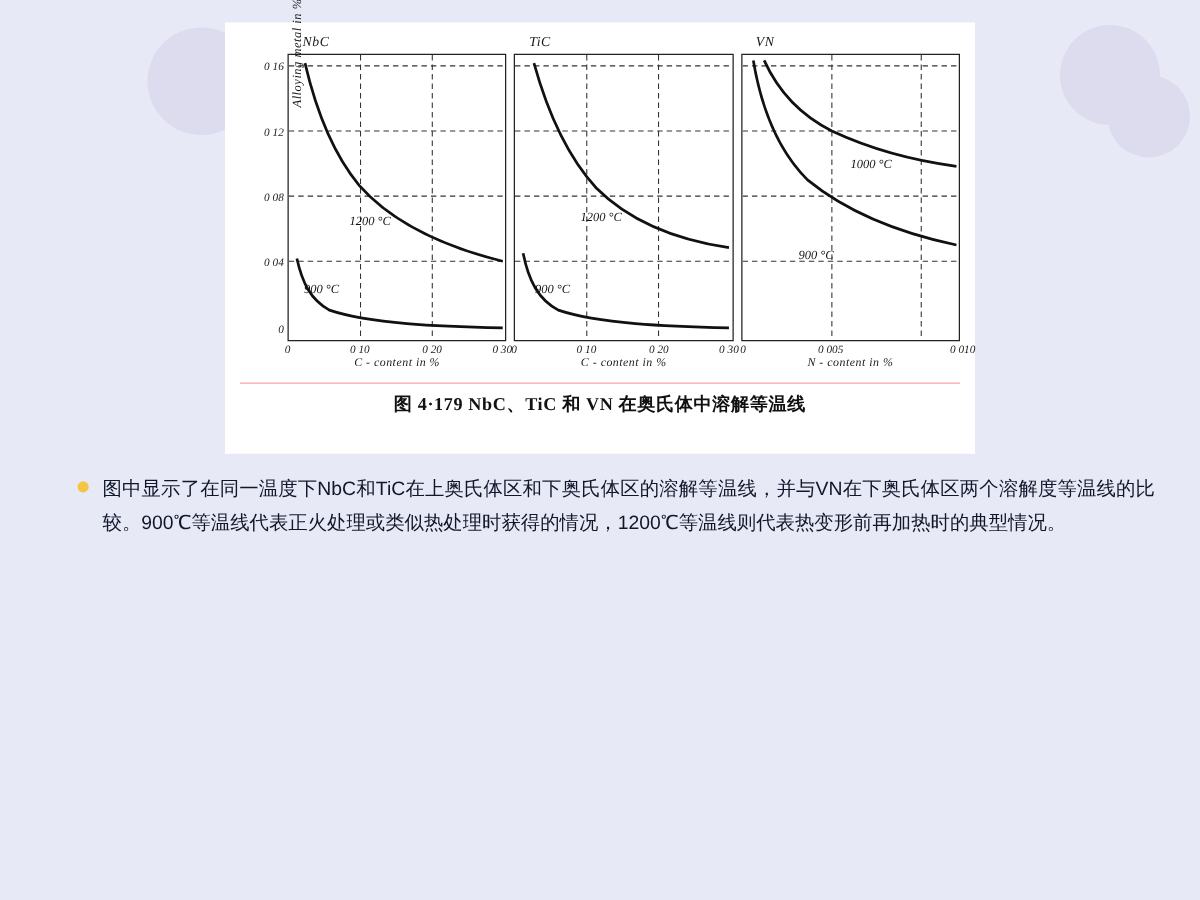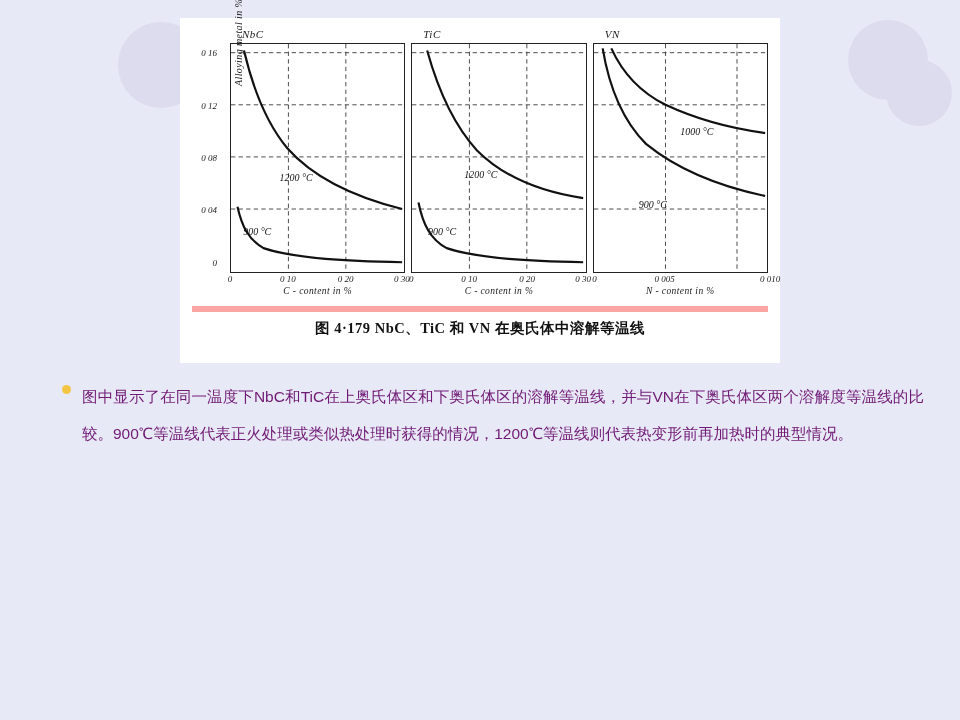--- a/index.html
+++ b/index.html
@@ -95,21 +95,21 @@
     font-family: "Liberation Serif", serif;
     font-size: 10px;
     color: #1a1a1a;
     letter-spacing: .4px;
     white-space: nowrap;
   }
   .ytick {
     position: absolute;
     right: 100%;
     transform: translateY(-50%);
-    padding-right: 14px;
+    padding-right: 4px;
     font-family: "Liberation Serif", serif;
     font-size: 9px;
     color: #1a1a1a;
     white-space: nowrap;
   }
   .xticks {
     position: relative;
     height: 12px;
   }
   .xtick {
@@ -136,21 +136,21 @@
     color: #111;
     white-space: nowrap;
   }
   .fig-caption {
     text-align: center;
     font-family: "Liberation Serif", serif;
     font-size: 14.5px;
     font-weight: bold;
     color: #111;
     margin-top: 10px;
-    border-top: 6px solid #fca5a5;
+    border-top: 1px solid #fca5a5;
     padding-top: 7px;
     letter-spacing: .5px;
   }
 
   .bullets {
     position: absolute;
     left: 62px;
     top: 378px;
     width: 862px;
     z-index: 3;
@@ -165,22 +165,22 @@
     height: 9px;
     background: #f4c542;
     border-radius: 50%;
     margin-top: 7px;
     margin-right: 11px;
     flex: 0 0 auto;
   }
   .bullet-text {
     font-family: "Liberation Sans", sans-serif;
     font-size: 15.5px;
-    line-height: 37px;
-    color: #701a75;
+    line-height: 27px;
+    color: #0f172a;
     text-align: justify;
     flex: 1;
   }
 </style>
 </head>
 <body>
 
 <div class="blob blob-left"></div>
 <div class="blob blob-right"></div>
 <div class="blob blob-right2"></div>

